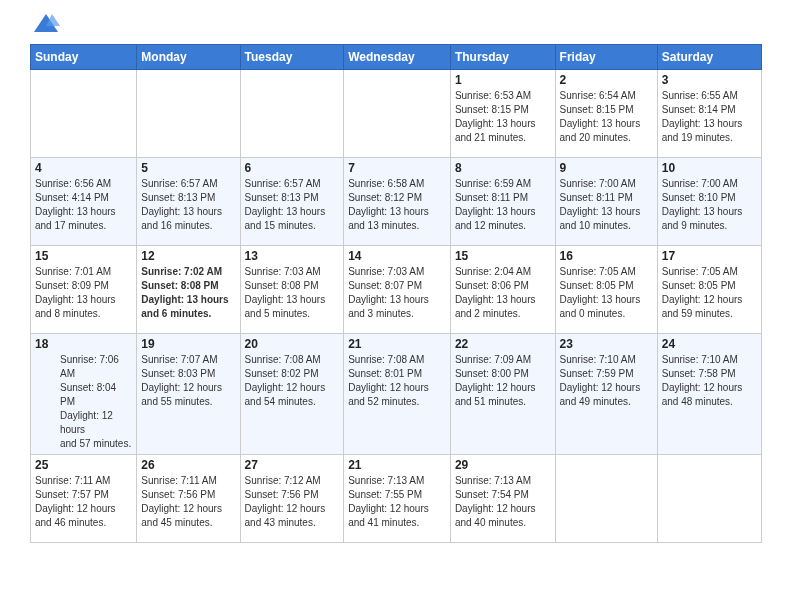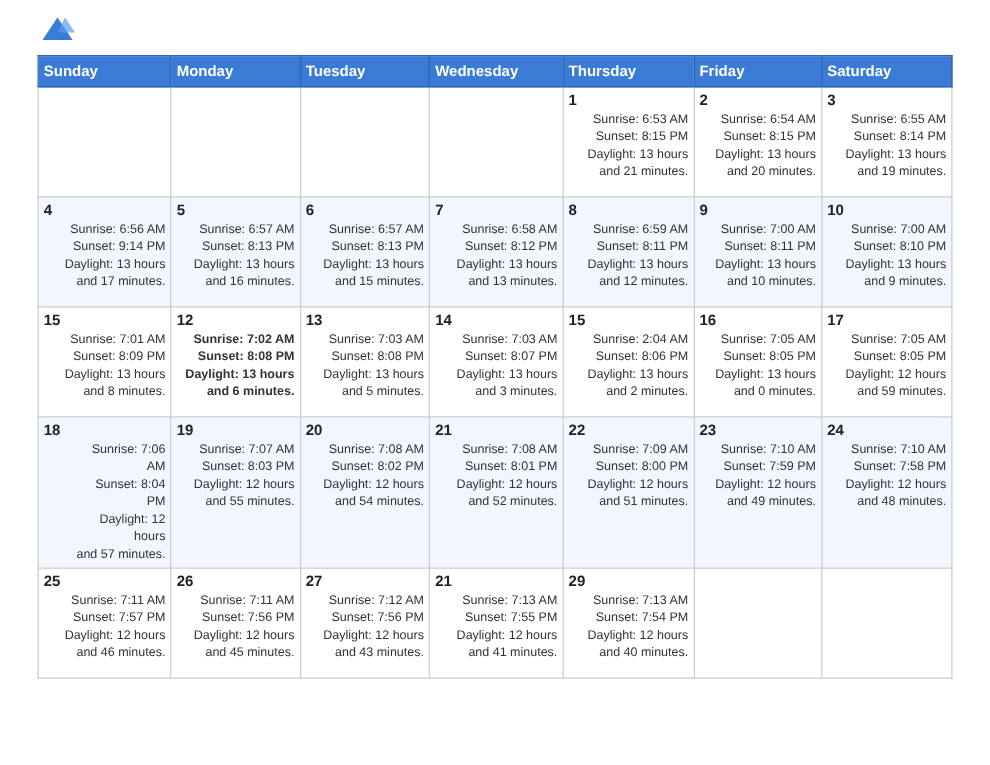--- a/index.html
+++ b/index.html
@@ -73,21 +73,20 @@
     .cell-date {
       font-weight: bold;
       font-size: 12px;
       margin-bottom: 2px;
       color: #222;
     }
     .cell-info {
       color: #333;
       font-size: 10px;
       line-height: 1.4;
-      text-align: right;
     }
     .empty-cell {
       background: #f9f9f9;
     }
     tbody tr:nth-child(odd) td {
       background: #fff;
     }
     tbody tr:nth-child(even) td {
       background: #f2f6ff;
     }
@@ -154,21 +153,21 @@
             <div class="cell-info" style="white-space: pre-line;">Sunrise: 6:55 AM
 Sunset: 8:14 PM
 Daylight: 13 hours
 and 19 minutes.</div>
           </td>
         </tr>
         <tr>
           <td>
             <div class="cell-date">4</div>
             <div class="cell-info" style="white-space: pre-line;">Sunrise: 6:56 AM
-Sunset: 9:14 PM
+Sunset: 4:14 PM
 Daylight: 13 hours
 and 17 minutes.</div>
           </td>
           <td>
             <div class="cell-date">5</div>
             <div class="cell-info" style="white-space: pre-line;">Sunrise: 6:57 AM
 Sunset: 8:13 PM
 Daylight: 13 hours
 and 16 minutes.</div>
           </td>

